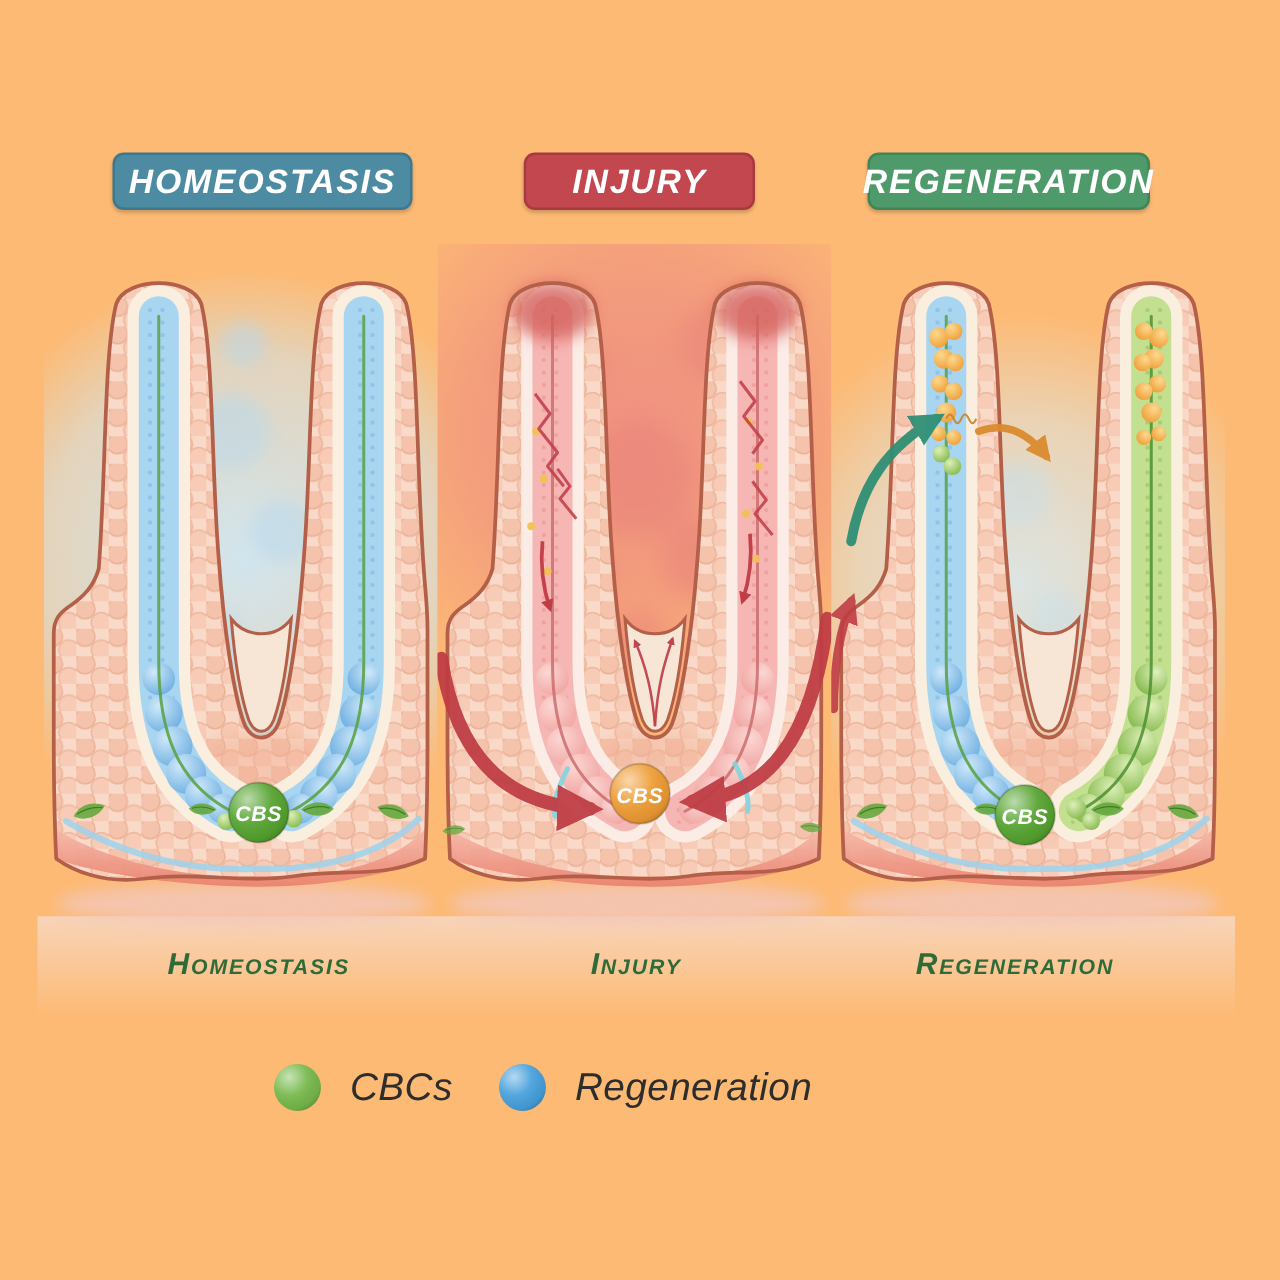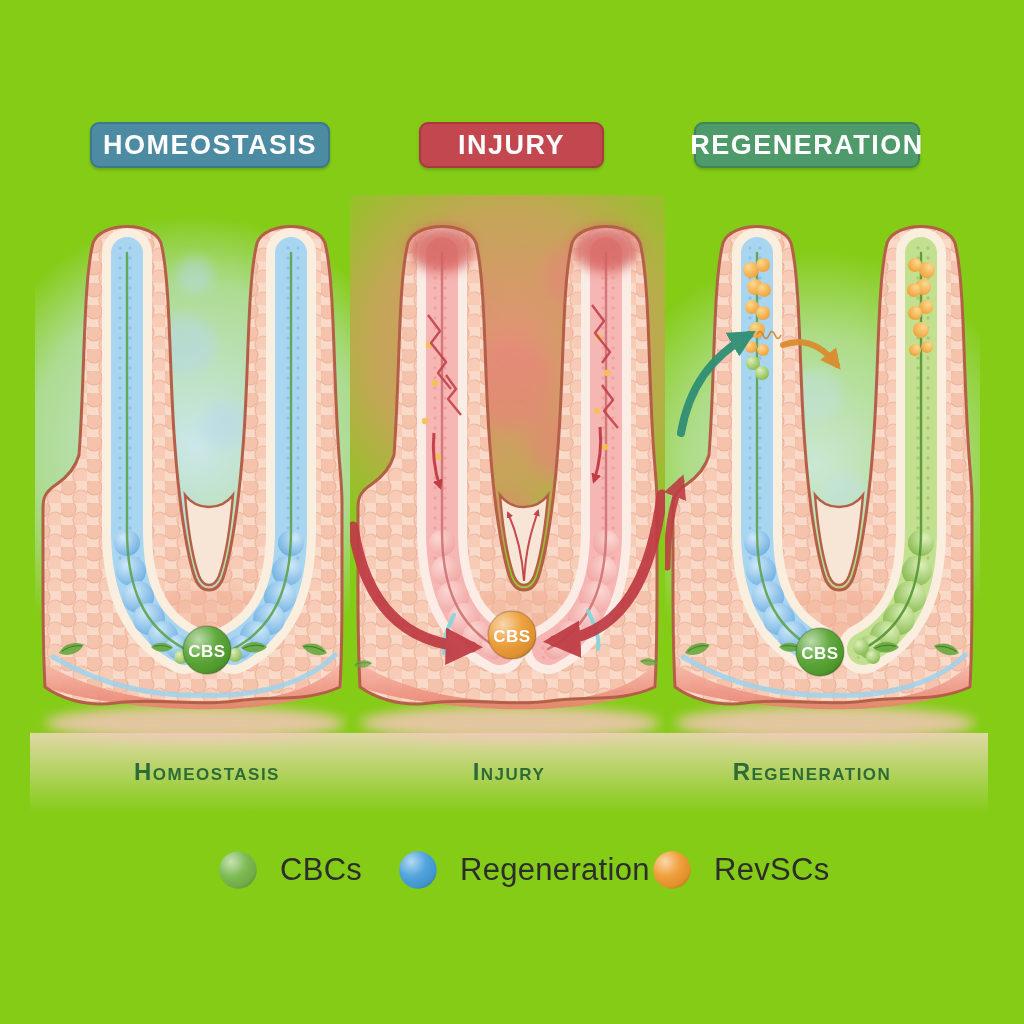--- a/index.html
+++ b/index.html
@@ -1,17 +1,17 @@
 <!DOCTYPE html>
 <html><head>
 <meta charset="utf-8">
 <style>
   html,body{margin:0;padding:0;background:#fff;}
-  .stage{position:relative;width:1024px;height:1024px;background:#84cc16;overflow:hidden;
-         font-family:"Liberation Sans",sans-serif;}
+  .stage{position:relative;width:1024px;height:1024px;background:#fdba74;overflow:hidden;
+         font-family:"Liberation Sans",sans-serif;font-style:italic;}
   
   .badge{position:absolute;top:122px;height:46px;border-radius:9px;border:2px solid;
          display:flex;align-items:center;justify-content:center;
          color:#fff;font-weight:800;font-size:27px;letter-spacing:1.5px;
          box-shadow:0 2px 3px rgba(0,0,0,.18);box-sizing:border-box;z-index:5;}
   .badge1{left:90px;width:240px;}
   .badge2{left:419px;width:185px;}
   .badge3{left:694px;width:226px;}
   
   .capband{position:absolute;left:30px;top:733px;width:958px;height:80px;z-index:0;
@@ -382,22 +382,15 @@
       </svg>
       <span class="leglabel">CBCs</span>
     </div>
     <div class="legitem li2">
       <svg class="legdot" viewBox="0 0 54 54">
         <circle cx="27" cy="27" r="23" fill="#46a0dc"></circle>
         <circle cx="27" cy="27" r="23" fill="url(#gSphere)"></circle>
       </svg>
       <span class="leglabel">Regeneration</span>
     </div>
-    <div class="legitem li3">
-      <svg class="legdot" viewBox="0 0 54 54">
-        <circle cx="27" cy="27" r="23" fill="#f09a2e"></circle>
-        <circle cx="27" cy="27" r="23" fill="url(#gSphere)"></circle>
-      </svg>
-      <span class="leglabel">RevSCs</span>
-    </div>
   </div>
 
 </div>
 
 </body></html>

